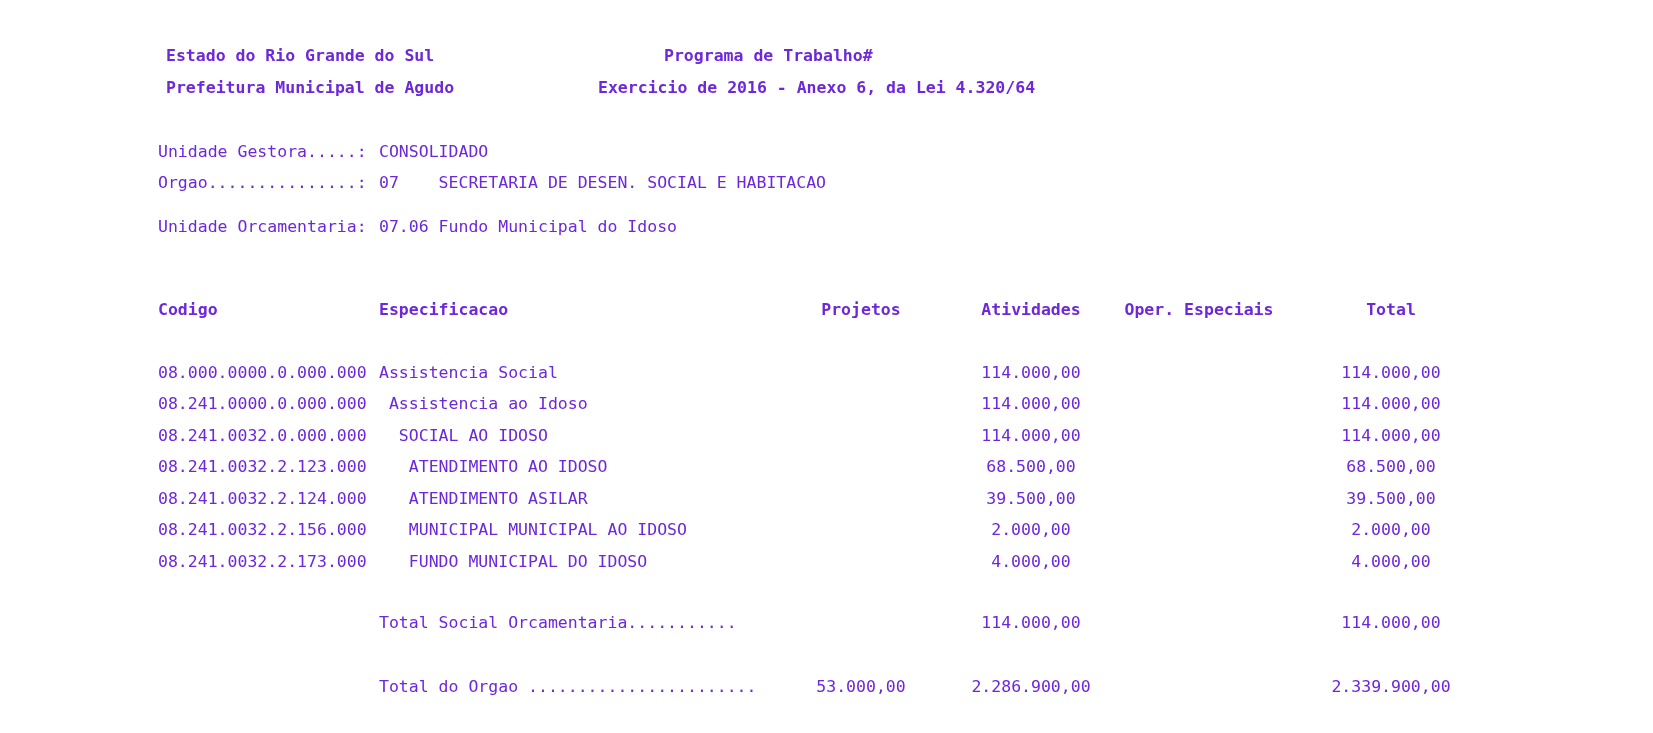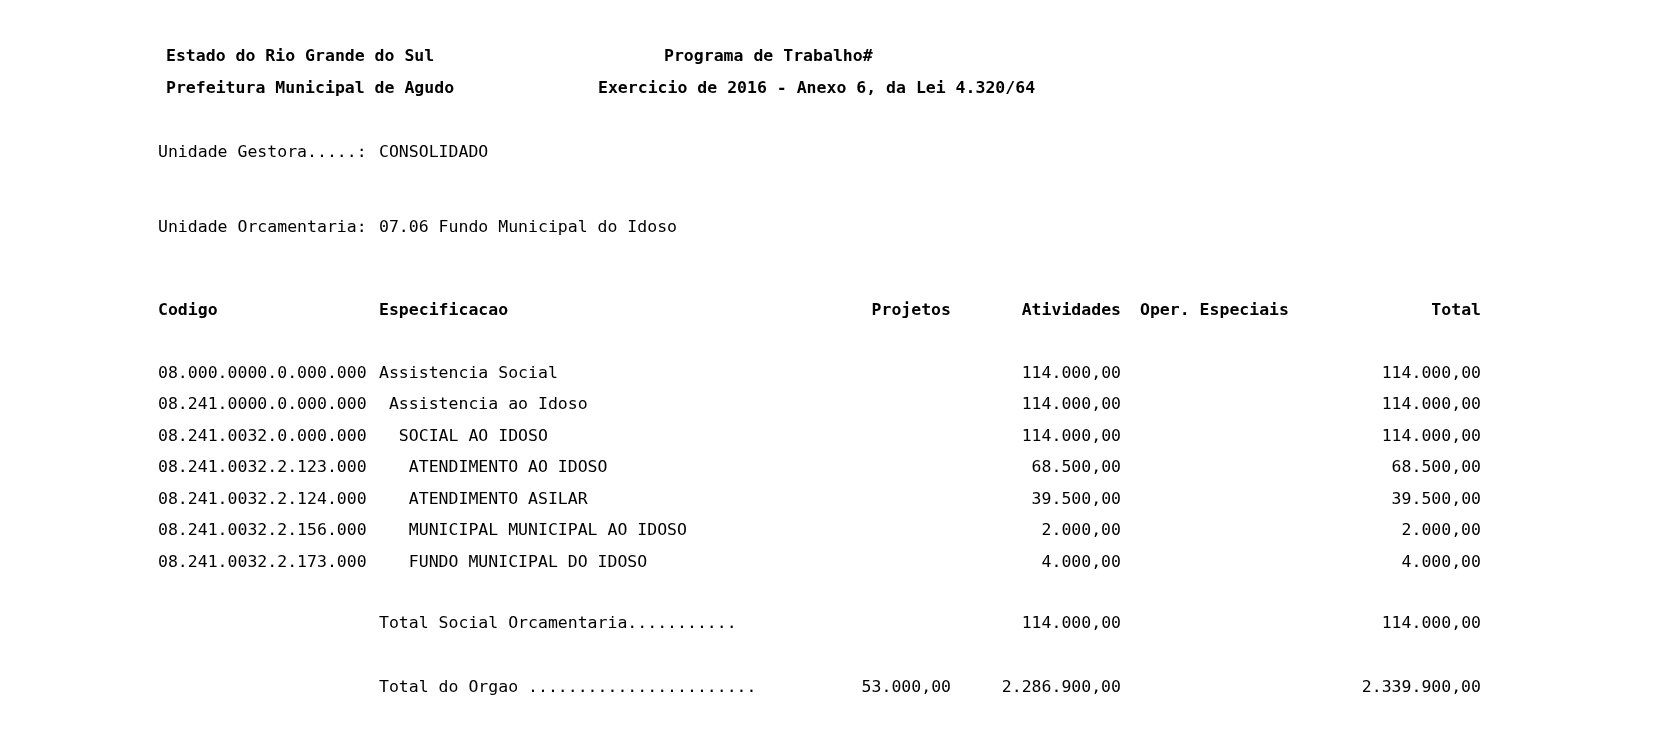--- a/index.html
+++ b/index.html
@@ -5,42 +5,42 @@
   html, body {
     margin: 0;
     padding: 0;
     background: #ffffff;
   }
   .page {
     position: relative;
     width: 1653px;
     height: 733px;
     background: #ffffff;
-    color: #000000;
+    color: #6d28d9;
     font-family: "DejaVu Sans Mono", "Liberation Mono", monospace;
     font-size: 16.5px;
     overflow: hidden;
   }
   .line {
     position: absolute;
     height: 22px;
     line-height: 22px;
     white-space: pre;
   }
   .abs {
     position: absolute;
     top: 0;
     height: 22px;
     line-height: 22px;
     white-space: pre;
   }
   .bold { font-weight: bold; }
   .num {
     width: 180px;
-    text-align: right;
+    text-align: center;
   }
   
   .col-codigo { left: 158px; }
   .col-espec  { left: 379px; }
   
   .col-proj  { left: 771px; }
   .col-ativ  { left: 941px; }
   .col-oper  { left: 1109px; }
   .col-total { left: 1301px; }
 </style>
@@ -54,20 +54,24 @@
     <span class="abs" style="left:664px;">Programa de Trabalho#</span>
   </div>
   <div class="line bold" style="top:77px; left:0; width:100%;">
     <span class="abs" style="left:166px;">Prefeitura Municipal de Agudo</span>
     <span class="abs" style="left:598px;">Exercicio de 2016 - Anexo 6, da Lei 4.320/64</span>
   </div>
 
   <div class="line" style="top:141px; left:0; width:100%;">
     <span class="abs" style="left:158px;">Unidade Gestora.....:</span>
     <span class="abs" style="left:379px;text-align:center;">CONSOLIDADO</span>
+  </div>
+  <div class="line" style="top:172px; left:0; width:100%;">
+    <span class="abs" style="left:158px;">Orgao...............:</span>
+    <span class="abs" style="left:379px;">07    SECRETARIA DE DESEN. SOCIAL E HABITACAO</span>
   </div>
   <div class="line" style="top:216px; left:0; width:100%;">
     <span class="abs" style="left:158px;">Unidade Orcamentaria:</span>
     <span class="abs" style="left:379px;">07.06 Fundo Municipal do Idoso</span>
   </div>
 
   <div class="line bold" style="top:299px; left:0; width:100%;">
     <span class="abs col-codigo">Codigo</span>
     <span class="abs col-espec">Especificacao</span>
     <span class="abs num col-proj">Projetos</span>

